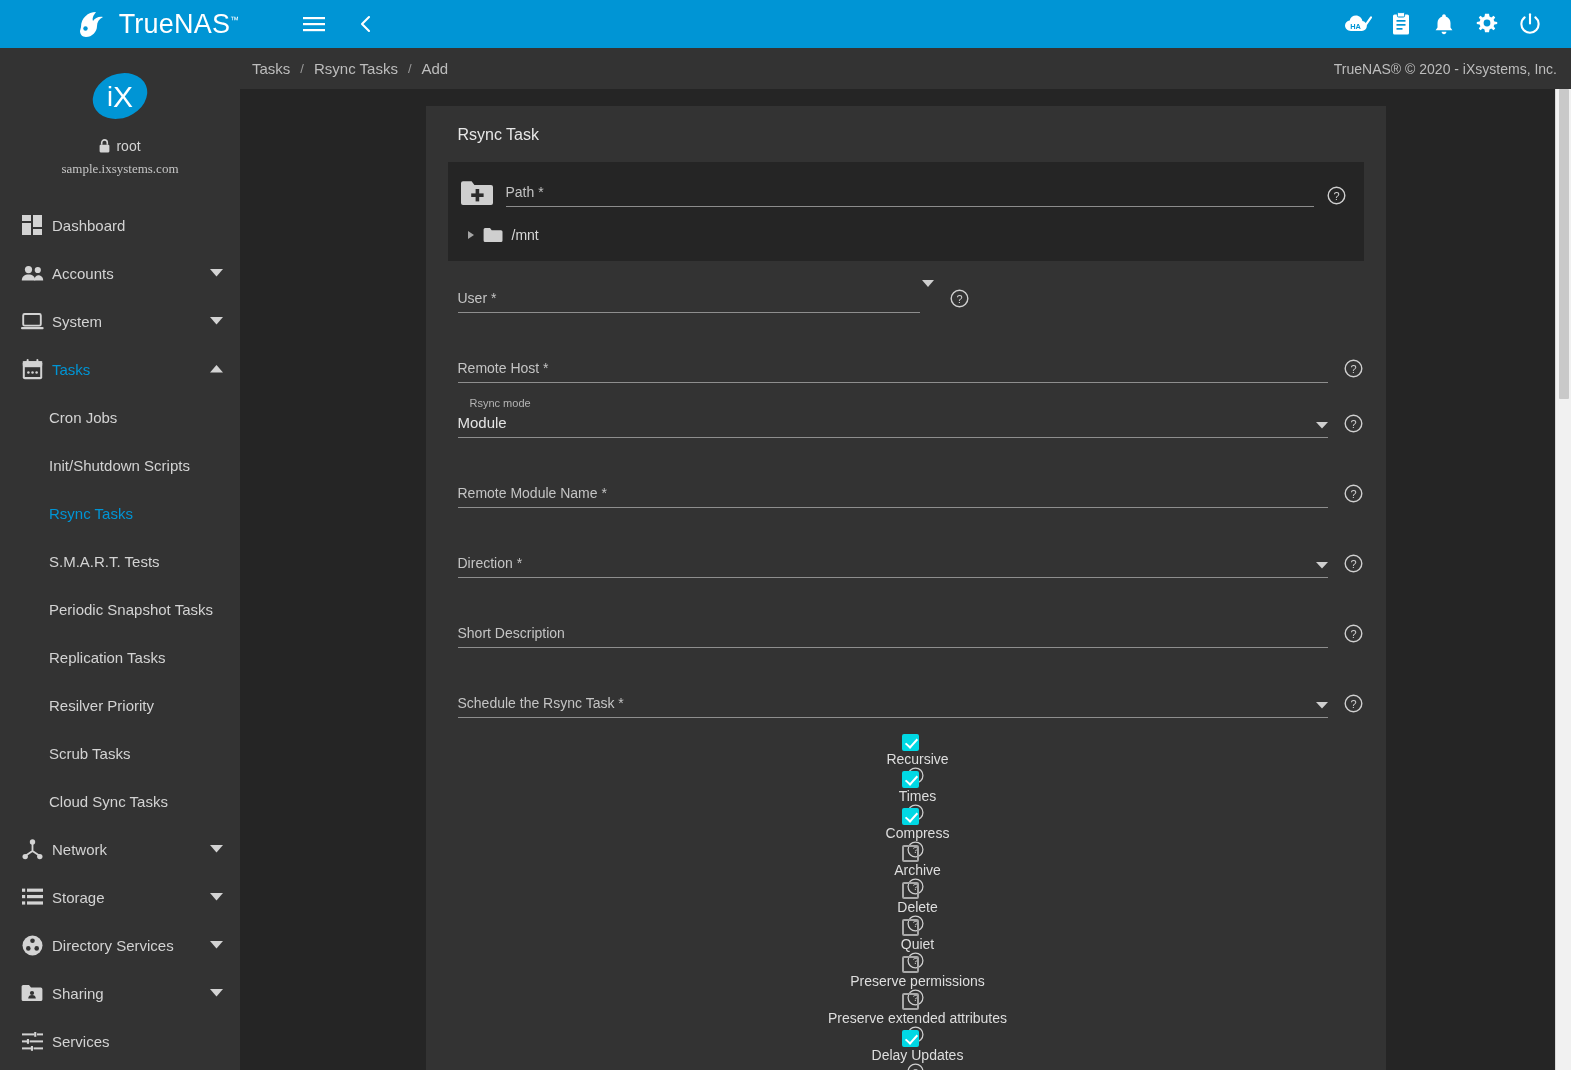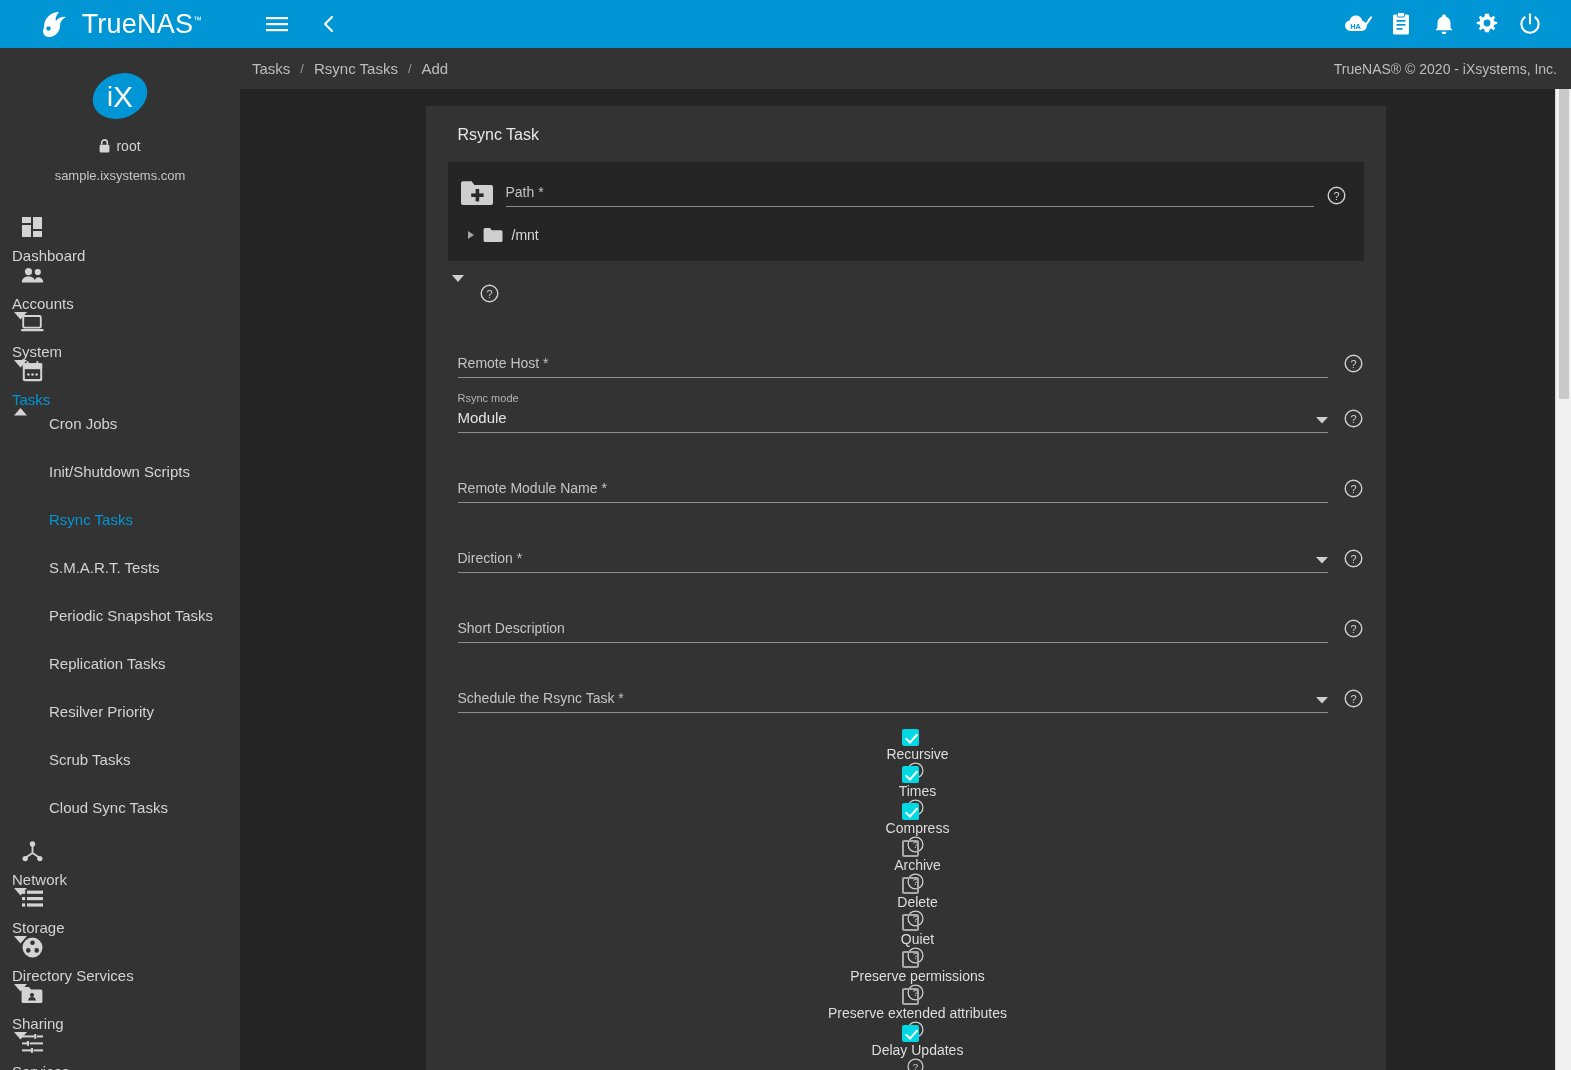--- a/index.html
+++ b/index.html
@@ -5,21 +5,21 @@
   * { box-sizing: border-box; margin: 0; padding: 0; }
   html, body {
     width: 1571px; height: 1070px;
     background: #252525;
     font-family: "Liberation Sans", sans-serif;
     overflow: hidden;
   }
   .app { position: relative; width: 1571px; height: 1070px; display: flex; flex-direction: column; }
 
   
-  .topbar { height: 48px; display: flex; background: #0095d5; flex: 0 0 48px; }
+  .topbar { height: 48px; display: flex; background: #0095d5; flex: 0 0 48px; padding-left: 37px; }
   .brand {
     width: 240px; flex: 0 0 240px; display: flex; align-items: center;
     justify-content: center; gap: 10px; background: #0095d5;
   }
   .brand-logo { width: 34px; height: 34px; }
   .brand-name {
     color: #fff; font-size: 27px; font-weight: 400; letter-spacing: .2px;
     position: relative;
   }
   .brand-tm { font-size: 9px; vertical-align: super; }
@@ -40,26 +40,26 @@
   .sidebar {
     width: 240px; flex: 0 0 240px; background: #333333;
     overflow: hidden; position: relative;
   }
   .user-block { padding: 22px 0 14px; text-align: center; }
   .ix-logo { margin: 0 auto 16px; width: 60px; height: 52px; display: block; }
   .user-name {
     color: #d3d3d3; font-size: 14px; display: flex; align-items: center;
     justify-content: center; gap: 6px;
   }
-  .user-host { color: #c6c6c6; font-size: 13px; margin-top: 14px; }
+  .user-host { color: #c6c6c6; font-size: 13px; margin-top: 7px; font-family: Liberation Serif, serif; }
 
   .nav { margin-top: 10px; }
   .nav-item {
-    display: flex; align-items: flex-start; height: 48px;
-    padding: 0 16px 0 12px; cursor: pointer; color: #d3d3d3; font-size: 15px; flex-direction: column;
+    display: flex; align-items: center; height: 48px;
+    padding: 0 16px 0 12px; cursor: pointer; color: #d3d3d3; font-size: 15px;
   }
   .nav-ico {
     width: 40px; flex: 0 0 40px; display: flex; align-items: center;
     justify-content: center; color: #d3d3d3;
   }
   .nav-label { flex: 1; }
   .nav-item.active .nav-label, .nav-item.active .nav-ico { color: #0095d5; }
   .nav-caret { width: 16px; height: 16px; display: flex; align-items: center; justify-content: center; }
   .nav-sub {
     display: flex; align-items: center; height: 48px; padding-left: 49px;
@@ -103,21 +103,21 @@
   .field { position: relative; margin: 0 0 6px 10px; }
   .field-inner {
     display: flex; align-items: flex-end; gap: 8px;
   }
   .fld {
     flex: 1; position: relative; border-bottom: 1px solid #8e8e8e;
     padding: 14px 0 5px 0; min-height: 34px;
   }
   .fld.short { flex: 0 0 462px; }
   .fld-label { font-size: 14px; color: #c4c4c4; }
-  .fld-float { font-size: 11px; color: #b4b4b4; position: absolute; top: 0; left: 0; }
+  .fld-float { font-size: 11px; color: #b4b4b4; position: absolute; top: 0; left: 12px; }
   .fld-value { font-size: 15px; color: #e3e3e3; }
   .caret-down {
     width: 0; height: 0; border-left: 6px solid transparent; border-right: 6px solid transparent;
     border-top: 7px solid #cfcfcf; margin-bottom: 5px; cursor: pointer;
   }
   .caret-inside { position: absolute; right: 0; bottom: 8px; }
   .help-ico { flex: 0 0 20px; width: 20px; height: 20px; cursor: pointer; }
   .field-gap { height: 26px; }
 
   
@@ -479,20 +479,23 @@
                            A1.5 1.5 0 0 1 19.5 4.7 L19.5 13.6 A1.5 1.5 0 0 1 18 15.1
                            L2.1 15.1 A1.5 1.5 0 0 1 0.6 13.6 Z" fill="#cfcfcf"></path>
                 </svg>
               </span>
               <span>/mnt</span>
             </div>
           </div>
 
           <div class="field">
             <div class="field-inner">
+              <div class="fld short">
+                <span class="fld-label">User *</span>
+              </div>
               <span class="caret-down" style="margin-bottom:26px;margin-left:-6px;"></span>
               <span class="help-ico" style="margin-bottom:4px;margin-left:8px;">
                 <svg width="19" height="19" viewBox="0 0 19 19">
                   <circle cx="9.5" cy="9.5" r="8.3" fill="none" stroke="#cfcfcf" stroke-width="1.4"></circle>
                   <text x="9.5" y="13.6" font-family="Liberation Sans, sans-serif" font-size="11" fill="#cfcfcf" text-anchor="middle">?</text>
                 </svg>
               </span>
             </div>
           </div>
           <div class="field-gap"></div>

